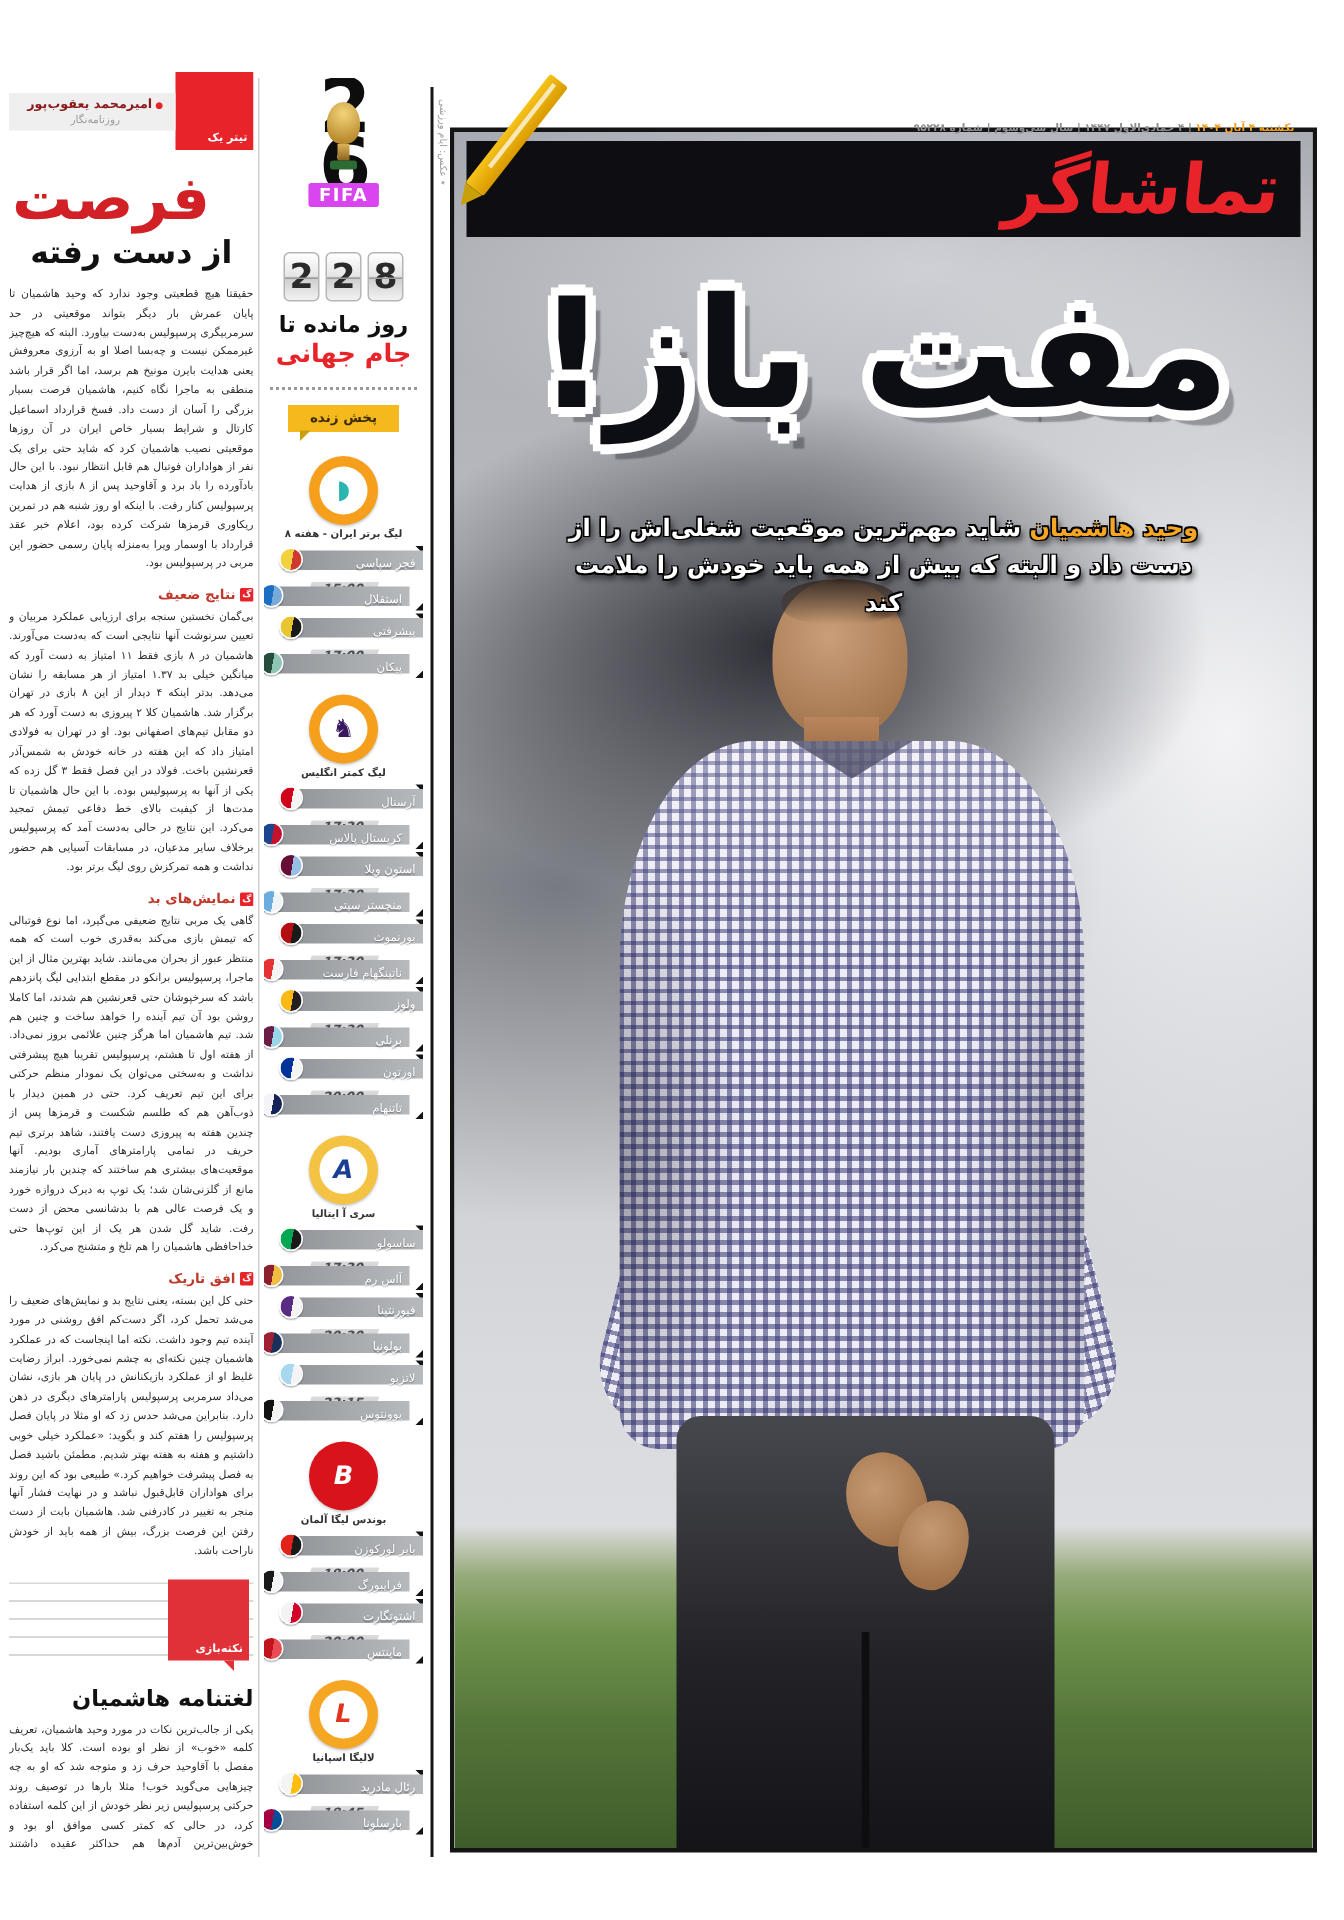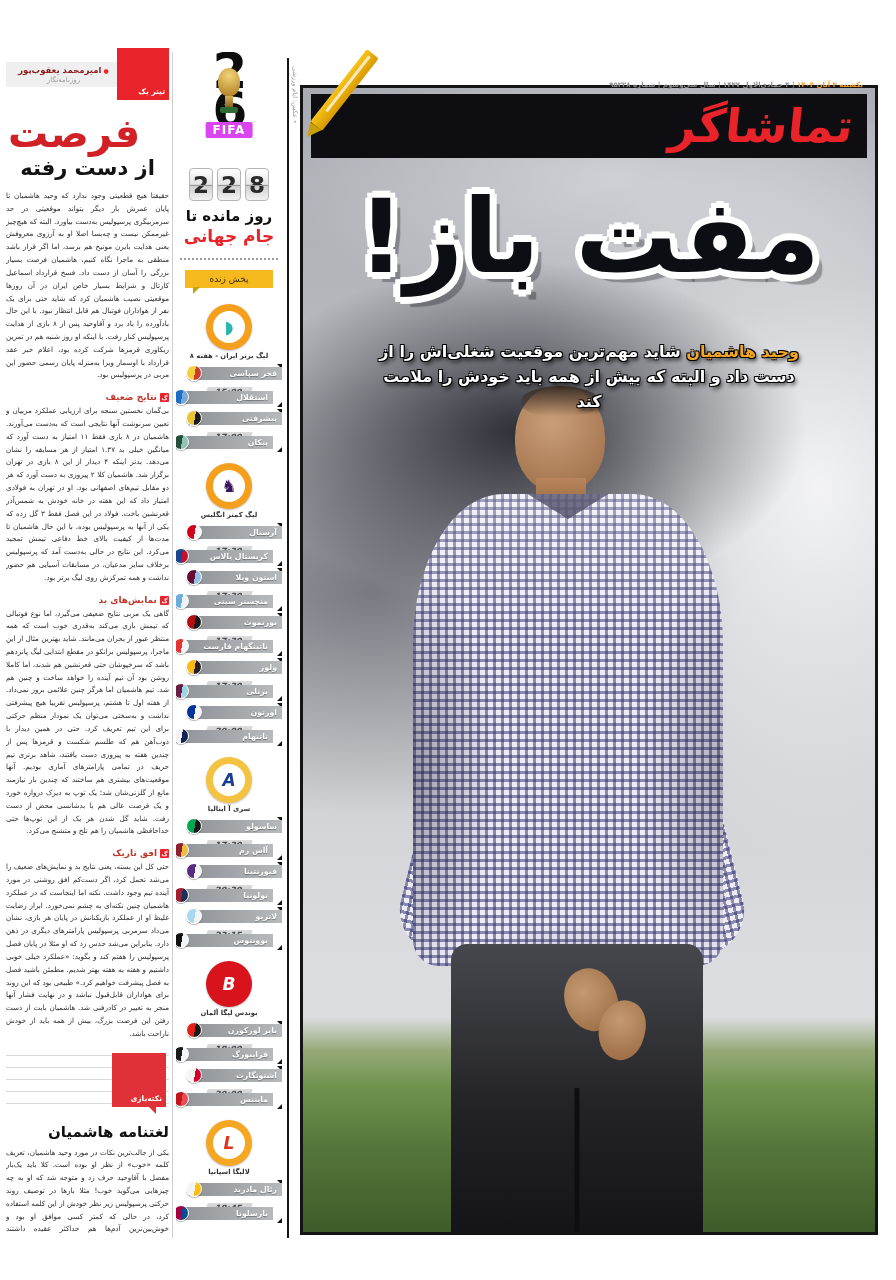--- a/index.html
+++ b/index.html
@@ -46,35 +46,35 @@
     font-size:12px; font-weight:bold; letter-spacing:1px; padding:1px 7px; border-radius:2px; }
 
   .flip-row { display:flex; direction:ltr; justify-content:center; gap:4px; margin:8px 0 6px; }
   .flip { position:relative; width:24px; height:33px; border:1px solid #b5b5b5; border-radius:4px;
     background:linear-gradient(#ffffff,#e6e6e6 48%,#cdcdcd 52%,#f2f2f2); display:flex; align-items:center; justify-content:center;
     font-size:23px; font-weight:900; color:#2b2b2b; }
   .flip::after { content:""; position:absolute; left:0; right:0; top:50%; height:1px; background:#9a9a9a; }
   .cd-line1 { text-align:center; font-size:15px; font-weight:900; color:#0f0f0f; }
   .cd-line2 { text-align:center; font-size:17px; font-weight:900; color:#e8232a; margin-top:1px; }
   .dots { border-top:2px dotted #9a9a9a; width:92%; margin:12px auto 10px; }
-  .live-badge { position:relative; width:88px; margin:4px auto 16px; background:#f5b91e; color:#3a2c00;
-    font-size:9px; font-weight:normal; text-align:center; padding:4px 0; direction:rtl; }
+  .live-badge { position:relative; width:74px; margin:4px auto 16px; background:#f5b91e; color:#3a2c00;
+    font-size:9px; font-weight:bold; text-align:center; padding:4px 0; direction:rtl; }
   .live-badge::after { content:""; position:absolute; bottom:-6px; left:8px; border-right:7px solid transparent; border-top:7px solid #caa00a; }
 
   .league { margin-bottom:14px; }
   .lg-logo { position:relative; width:46px; height:46px; margin:0 auto 2px; border-radius:50%;
     display:flex; align-items:center; justify-content:center; box-shadow:0 1px 2px rgba(0,0,0,.25); }
   .lg-inner { width:32px; height:32px; border-radius:50%; background:#fff; display:flex; align-items:center; justify-content:center; }
   .lg-glyph { font-weight:900; font-size:17px; font-style:italic; }
   .lg-caption { text-align:center; font-size:6.8px; font-weight:bold; color:#333; margin-bottom:7px; direction:rtl; }
   .match { position:relative; margin-bottom:8px; }
   .match::before { content:""; position:absolute; right:-1px; top:-3px; border-left:6px solid transparent; border-top:6px solid #141414; }
   .match::after  { content:""; position:absolute; right:-1px; bottom:-3px; border-left:6px solid transparent; border-bottom:6px solid #141414; }
   .bar { position:relative; height:13px; background:linear-gradient(90deg,#8f9296,#b7babd); direction:rtl;
-    display:flex; align-items:center; color:#fff; font-size:7.8px; font-weight:bold; }
+    display:flex; align-items:flex-end; color:#fff; font-size:7.8px; font-weight:normal; }
   .bar.home { margin-left:13px; }
   .bar.away { margin-right:9px; }
   .tname { padding-right:5px; white-space:nowrap; text-shadow:0 1px 1px rgba(0,0,0,.35); }
   .tlogo { position:absolute; left:-3px; top:-2px; width:16px; height:16px; border-radius:50%; border:1.5px solid #fff;
     box-shadow:0 1px 1px rgba(0,0,0,.3); }
   .trow { height:11px; text-align:center; }
   .ttime { display:inline-block; background:linear-gradient(#dcdcdc,#c3c3c3); transform:skewX(-18deg);
     font-size:8.5px; font-weight:bold; color:#4a4d52; padding:0 9px; line-height:11px; }
 
   

